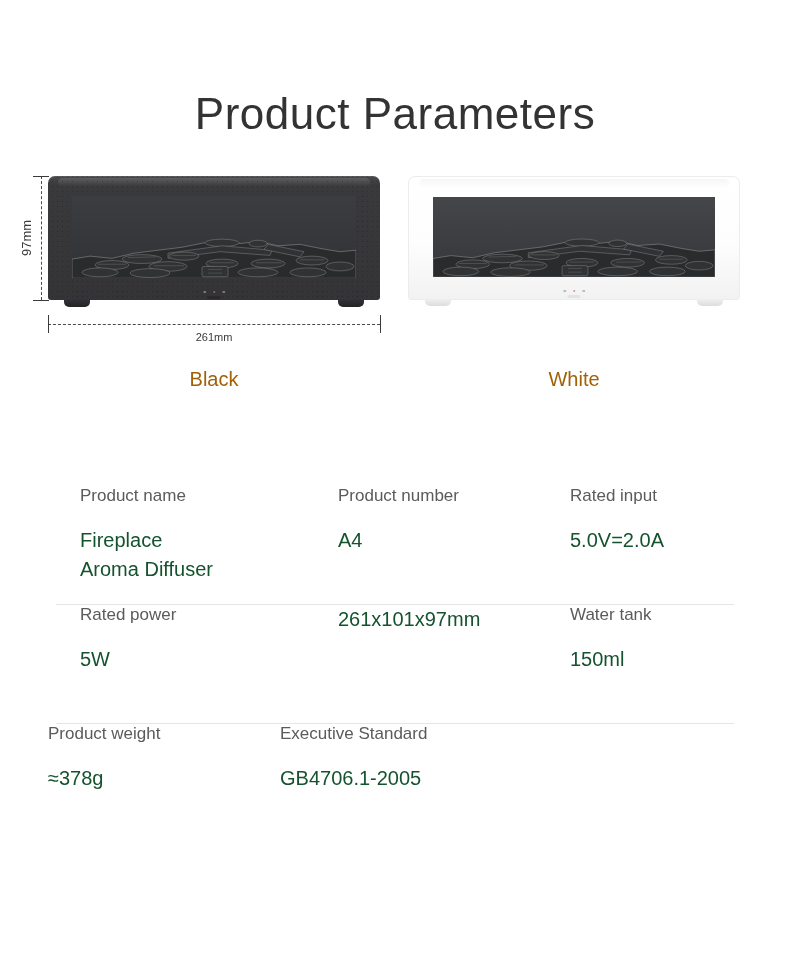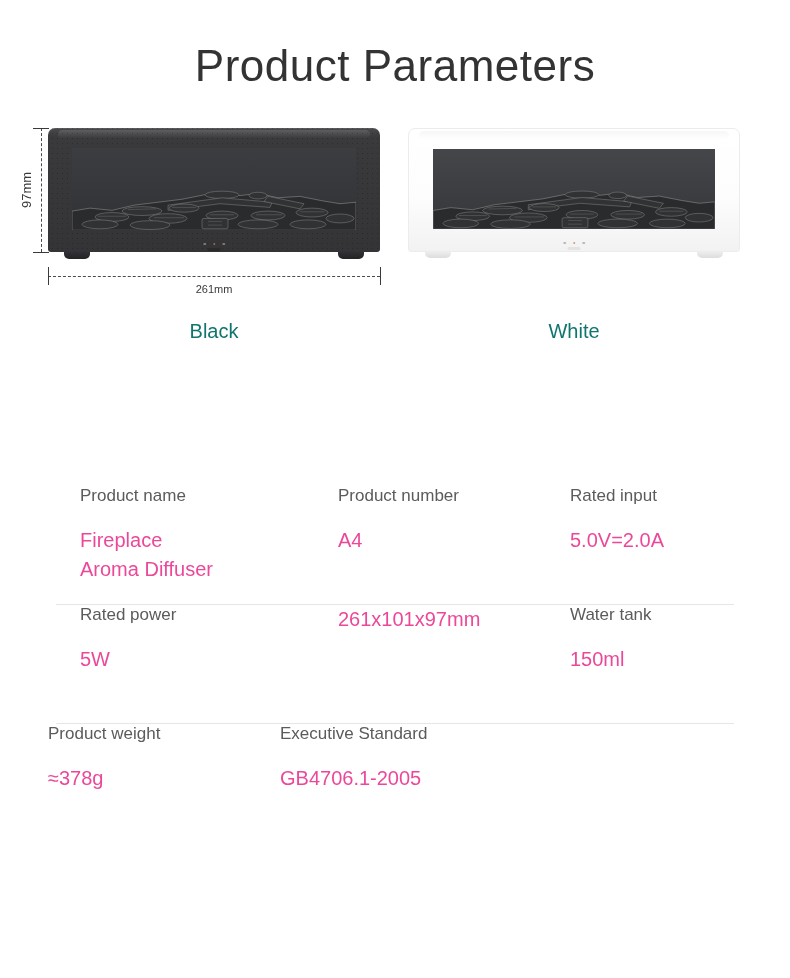--- a/index.html
+++ b/index.html
@@ -13,21 +13,21 @@
     position: relative;
   }
 
   
   .page-title {
     text-align: center;
     font-size: 44px;
     font-weight: 400;
     color: #333333;
     letter-spacing: 0.5px;
-    padding-top: 44px;
+    padding-top: 92px;
     line-height: 1;
   }
 
   
   .products-area {
     position: relative;
     margin-top: 40px;
     height: 240px;
   }
 
@@ -207,21 +207,21 @@
     text-align: center;
     font-size: 11px;
     color: #3a3a3a;
   }
 
   
   .color-caption {
     position: absolute;
     top: 192px;
     font-size: 20px;
-    color: #0f766e;
+    color: #a16207;
     text-align: center;
     width: 332px;
   }
   .color-caption.black-cap { left: 48px; }
   .color-caption.white-cap { left: 408px; }
 
   
   .spec-table {
     position: absolute;
     top: 486px;
@@ -244,21 +244,21 @@
   .spec-cell.c3 { width: 204px; }
 
   .spec-label {
     font-size: 17px;
     color: #5b5b5b;
     line-height: 1.2;
     margin-bottom: 20px;
   }
   .spec-value {
     font-size: 20px;
-    color: #ec4899;
+    color: #14532d;
     line-height: 1.45;
     white-space: pre-line;
   }
 
   .divider {
     height: 1px;
     background: #e8e6e5;
     margin: 0 56px;
   }
 </style>

